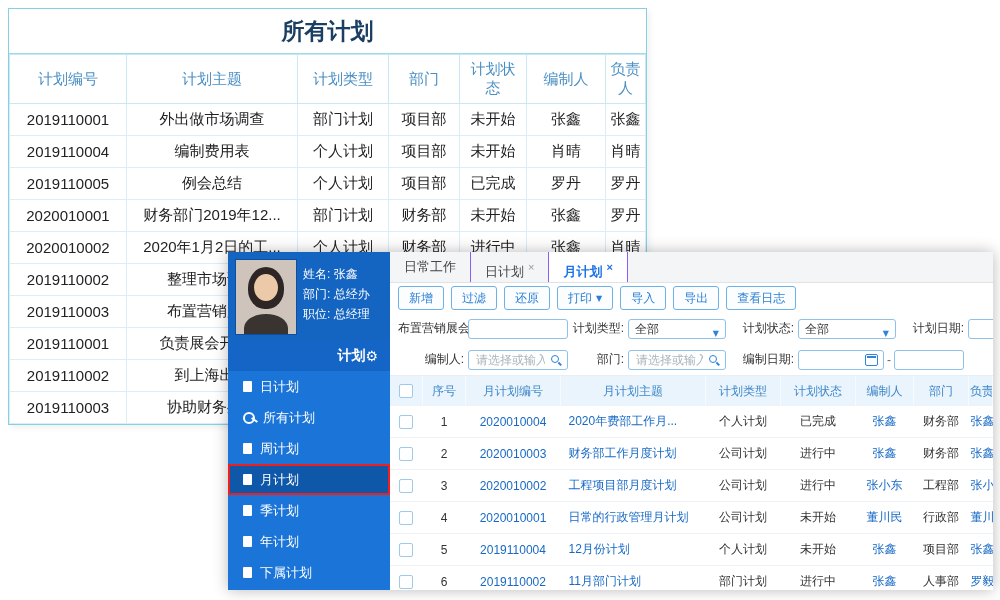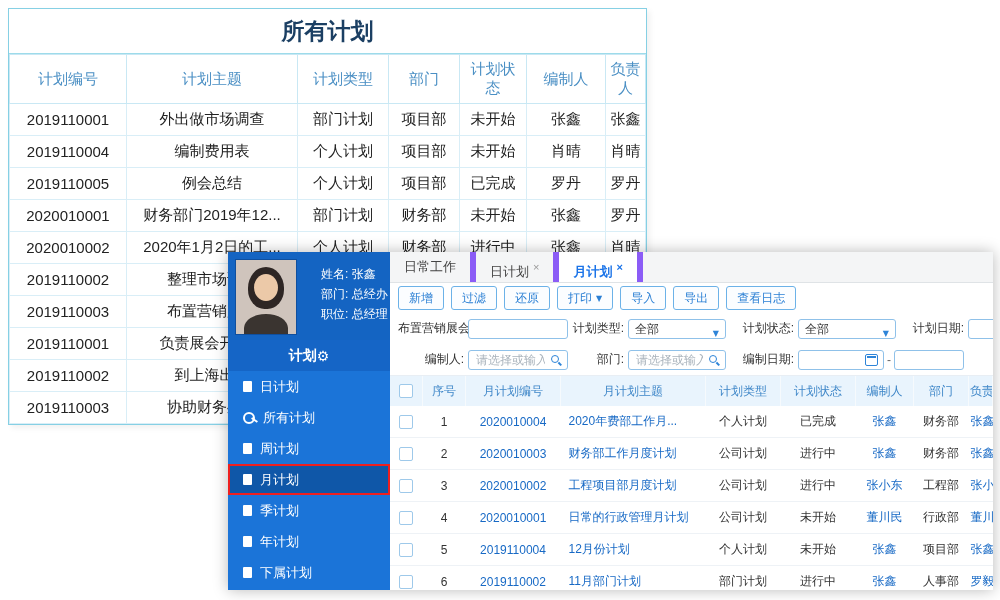--- a/index.html
+++ b/index.html
@@ -39,43 +39,43 @@
     display:flex;background:#fff;box-shadow:0 0 14px rgba(0,0,0,.28);
   }
 
   
   .sidebar{width:162px;flex:none;background:#1b74d8;display:flex;flex-direction:column;color:#fff}
   .profile{height:88px;flex:none;background:#1464c2;display:flex;padding:7px;box-sizing:border-box}
   .avatar{width:60px;height:74px;flex:none;background:#cfc4bc;position:relative;overflow:hidden;border:1px solid #0f4f9e}
   .avatar .hair{position:absolute;top:7px;left:12px;width:36px;height:42px;background:#2e2624;border-radius:50% 50% 46% 46%}
   .avatar .face{position:absolute;top:14px;left:18px;width:24px;height:27px;background:#ecc9a8;border-radius:50%}
   .avatar .torso{position:absolute;bottom:-8px;left:8px;width:44px;height:28px;background:#3a3430;border-radius:50% 50% 0 0}
-  .p-info{margin-left:24px;font-size:12px;line-height:20px;padding-top:5px;white-space:nowrap}
+  .p-info{margin-left:6px;font-size:12px;line-height:20px;padding-top:5px;white-space:nowrap}
   .side-section{
-    height:31px;flex:none;display:flex;align-items:center;justify-content:center;
+    height:31px;flex:none;display:flex;align-items:center;justify-content:flex-end;
     padding:0 12px;background:#1565c6;font-size:14px;font-weight:bold;
   }
   .gear{font-family:"DejaVu Sans",sans-serif;font-size:14px;cursor:pointer}
   .side-menu{flex:1;display:flex;flex-direction:column}
   .side-item{
     height:31px;flex:none;display:flex;align-items:center;gap:8px;
     padding-left:15px;font-size:13px;cursor:pointer;box-sizing:border-box;
   }
   .side-item.selected{background:#0f57a8;border:2px solid #ee1f1f;padding-left:13px}
   .doc-icon{width:9px;height:11px;background:#fff;border-radius:1px;display:inline-block;flex:none}
   .key-icon{width:8px;height:8px;border:2px solid #fff;border-radius:50%;display:inline-block;position:relative;flex:none}
   .key-icon::after{content:"";position:absolute;left:6px;top:5px;width:7px;height:2px;background:#fff;transform:rotate(35deg)}
 
   
   .content{flex:1;min-width:0;display:flex;flex-direction:column;overflow:hidden;background:#fff}
 
   .tabbar{height:30px;flex:none;display:flex;background:#f4f5f6;border-bottom:1px solid #dfe3e6}
   .tab{
     padding:0 14px;height:30px;line-height:30px;font-size:13px;color:#444;
-    border-right:6px solid #8b5cf6;cursor:pointer;white-space:nowrap;background:#f4f5f6;
+    border-right:1px solid #8b5cf6;cursor:pointer;white-space:nowrap;background:#f4f5f6;
   }
   .tab.active{background:#fff;color:#1a73e8;font-weight:bold}
   .tab-close{font-size:11px;color:#999;margin-left:4px;vertical-align:super;cursor:pointer}
   .tab.active .tab-close{color:#1a73e8}
 
   .toolbar{height:30px;flex:none;display:flex;align-items:center;gap:7px;padding:0 8px;background:#fff}
   .tbtn{
     height:22px;padding:11px 10px;border:1px solid #6cb2e8;border-radius:3px;background:#fbfdff;
     color:#2a7fd4;font-size:12px;font-family:inherit;cursor:pointer;display:flex;align-items:center;white-space:nowrap;
   }

